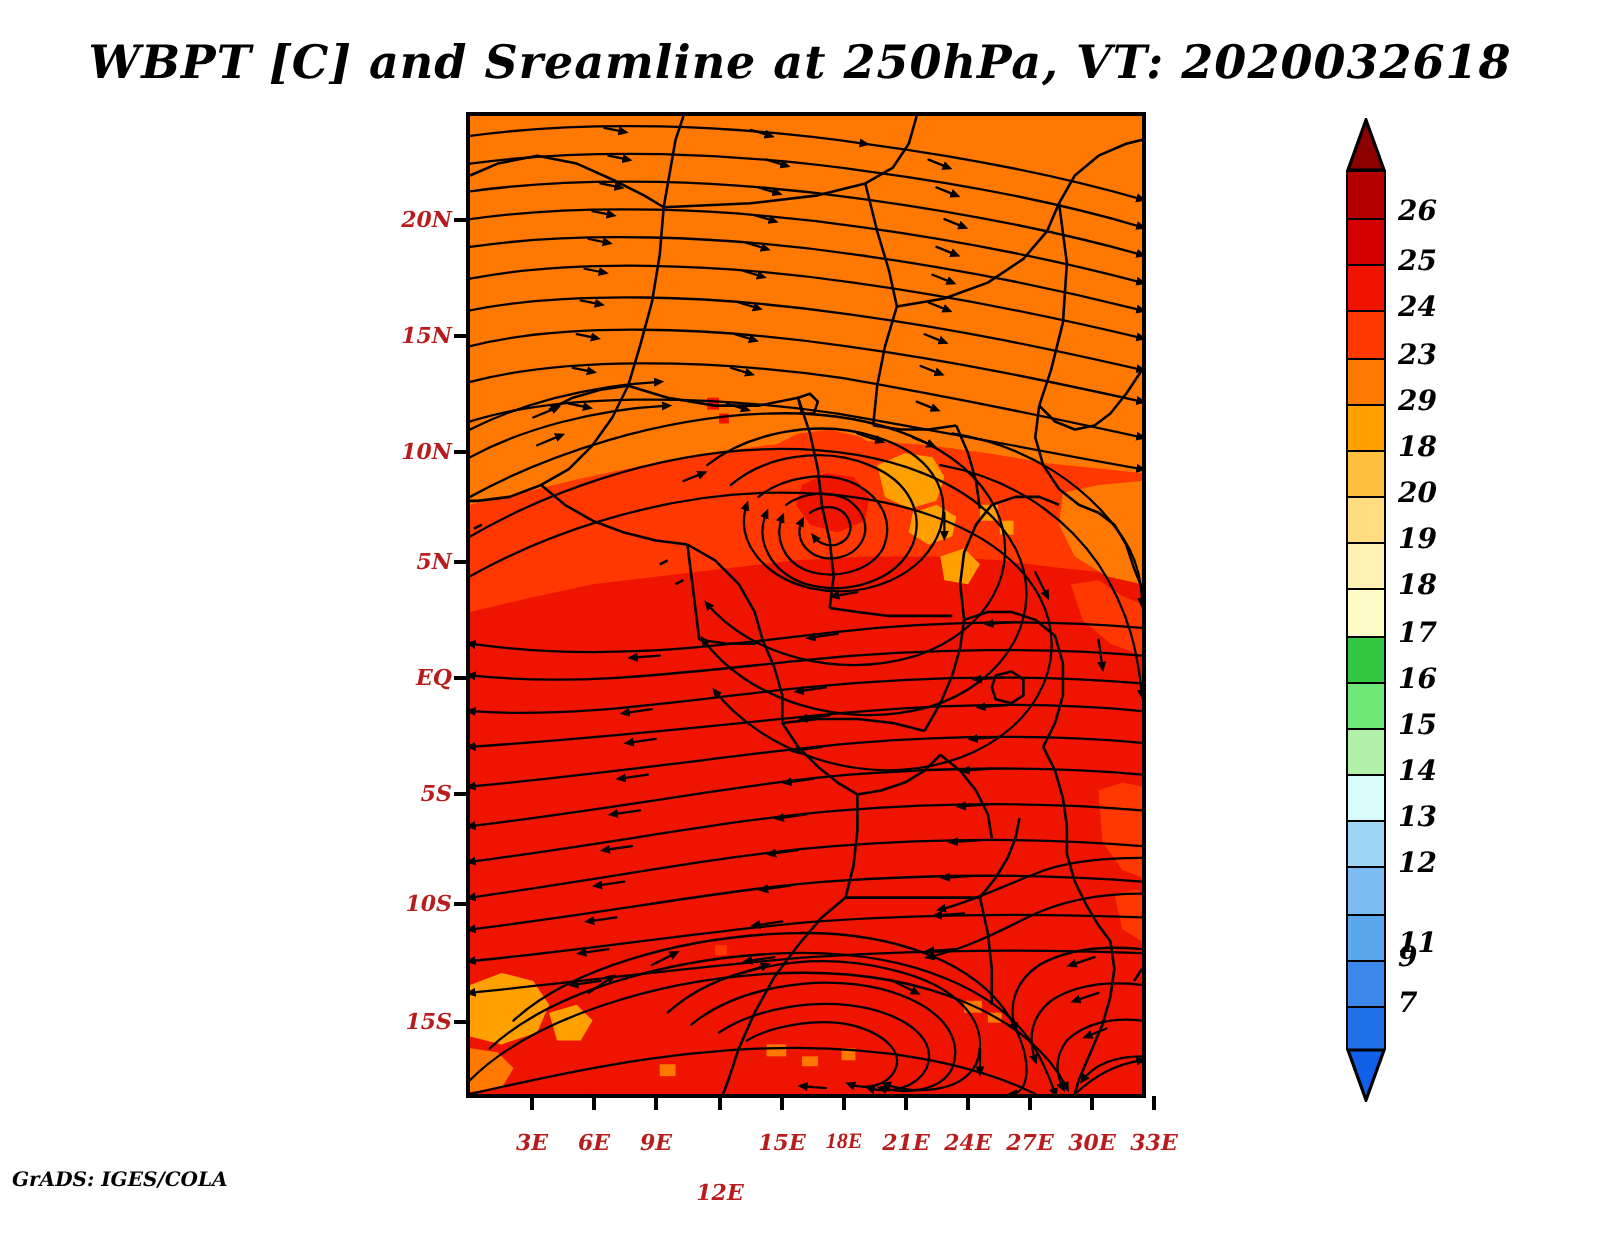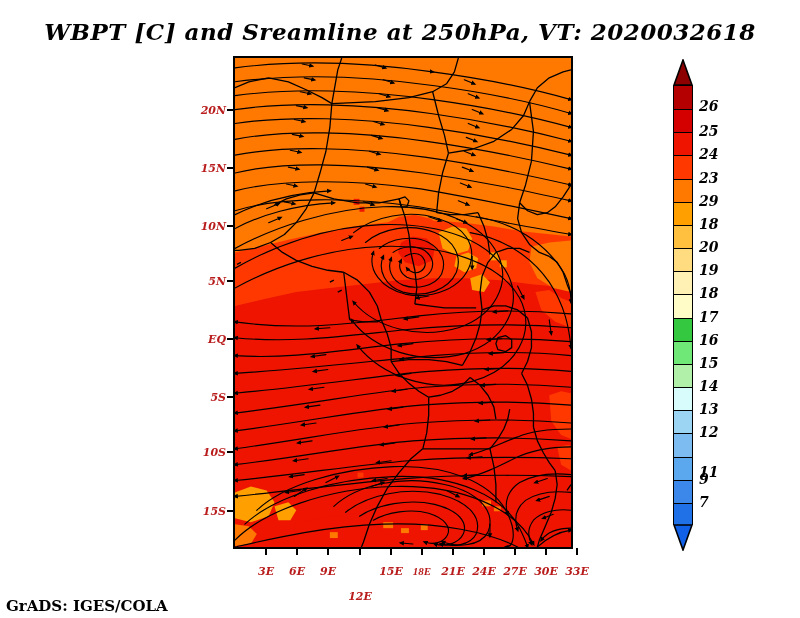--- a/index.html
+++ b/index.html
@@ -121,24 +121,25 @@
     font-size: 14px;
     color: #000000;
     transform: translateY(-50%);
     white-space: nowrap;
   }
 
   
   #footer-credit {
     position: absolute;
     left: 6px;
-    top: 597px;
+    top: 585px;
     font-family: "DejaVu Serif", serif;
+    font-style: italic;
     font-weight: bold;
-    font-size: 15px;
+    font-size: 10px;
     color: #000000;
     white-space: nowrap;
   }
 </style>
 </head>
 <body>
 
 <div id="chart-title">WBPT [C] and Sreamline at 250hPa, VT: 2020032618</div>
 
 <div id="plot-frame">

